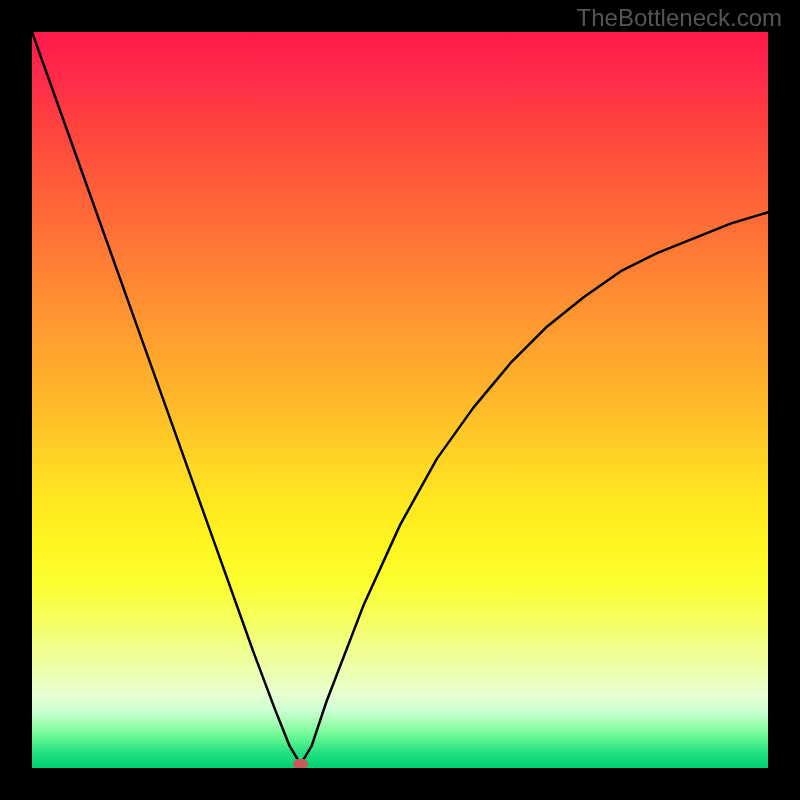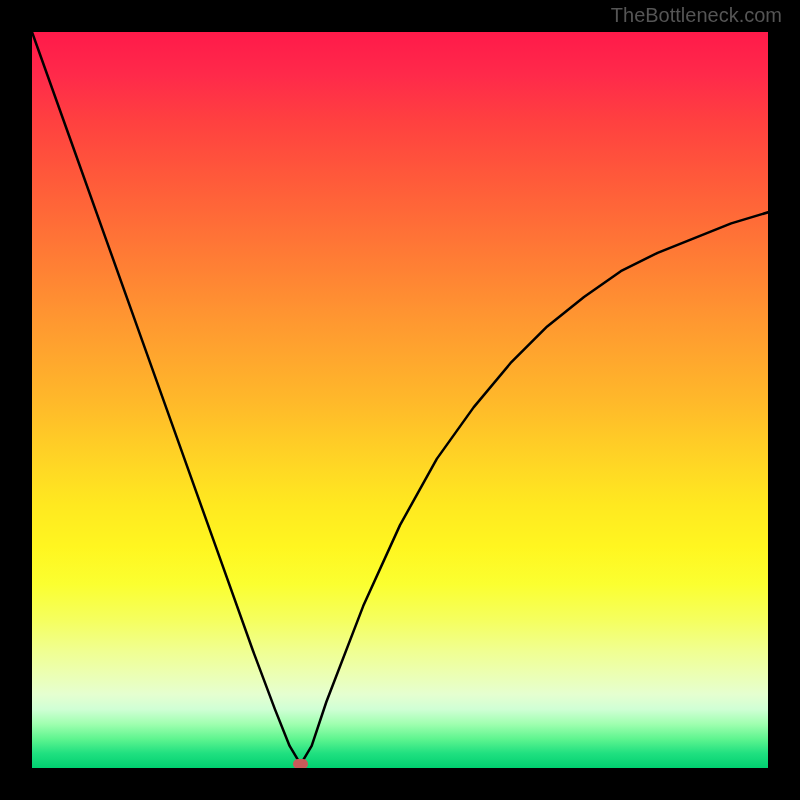--- a/index.html
+++ b/index.html
@@ -8,21 +8,21 @@
     height: 800px;
     background: #000;
     position: relative;
     font-family: Arial, sans-serif;
   }
   .watermark {
     position: absolute;
     top: 4px;
     right: 18px;
     color: #555;
-    font-size: 20px;
+    font-size: 24px;
     font-weight: normal;
     z-index: 10;
     text-align: center;
   }
   .plot-area {
     position: absolute;
     left: 32px;
     top: 32px;
     width: 736px;
     height: 736px;

